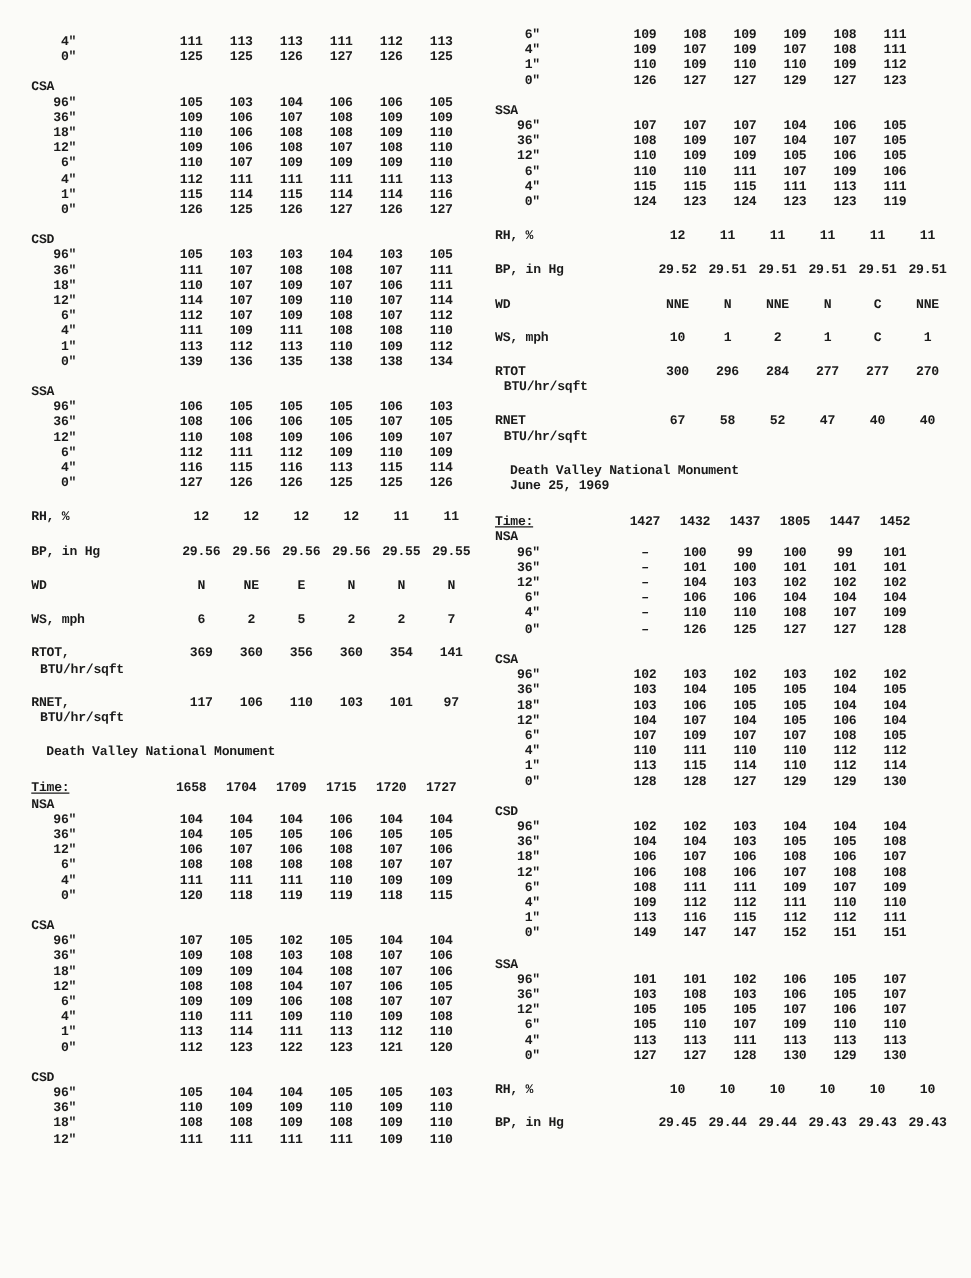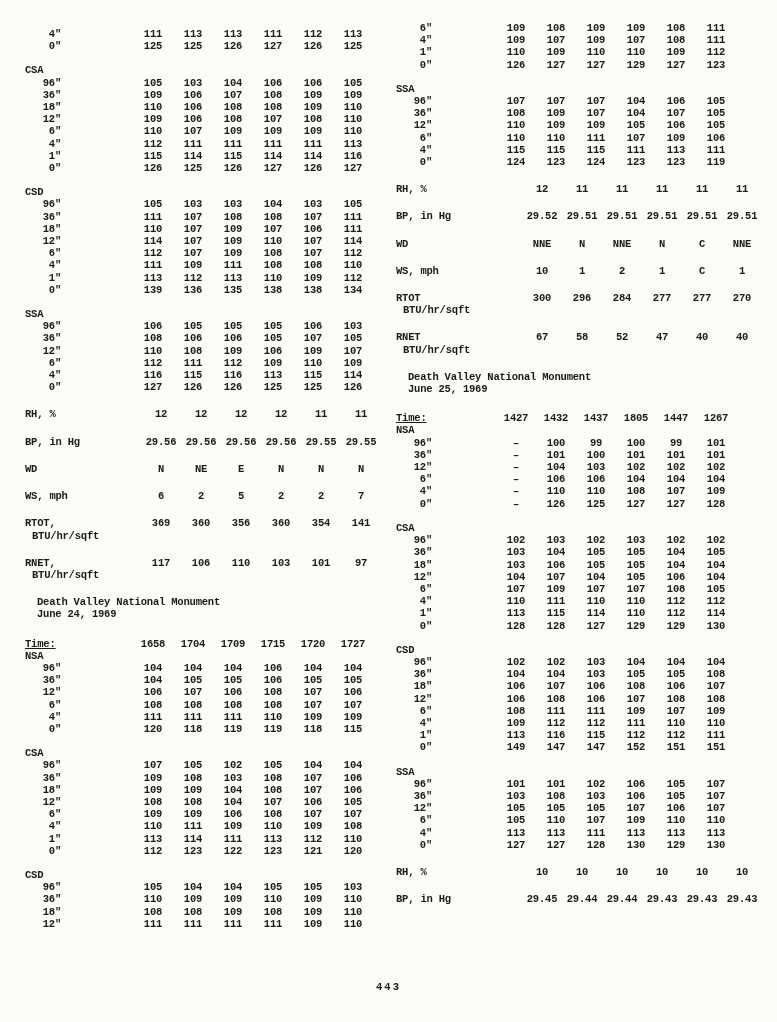--- a/index.html
+++ b/index.html
@@ -390,21 +390,20 @@
           <span class="v">117</span>
           <span class="v">106</span>
           <span class="v">110</span>
           <span class="v">103</span>
           <span class="v">101</span>
           <span class="v">97</span>
         </span>
       </div>
       <div class="title-block">
         <div class="title-line">Death Valley National Monument</div>
-        <div class="title-line">June 24, 1969</div>
       </div>
       <div class="row time-row">
         <span class="lbl">Time:</span>
         <span class="vals">
           <span class="v time-v">1658</span>
           <span class="v time-v">1704</span>
           <span class="v time-v">1709</span>
           <span class="v time-v">1715</span>
           <span class="v time-v">1720</span>
           <span class="v time-v">1727</span>
@@ -805,21 +804,21 @@
         <div class="title-line">June 25, 1969</div>
       </div>
       <div class="row time-row">
         <span class="lbl">Time:</span>
         <span class="vals">
           <span class="v time-v">1427</span>
           <span class="v time-v">1432</span>
           <span class="v time-v">1437</span>
           <span class="v time-v">1805</span>
           <span class="v time-v">1447</span>
-          <span class="v time-v">1267</span>
+          <span class="v time-v">1452</span>
         </span>
       </div>
       <div class="section tight">
         <div class="sec-name">NSA</div>
         <div class="row">
           <span class="lbl depth">96"</span>
           <span class="vals">
             <span class="v">–</span>
             <span class="v">100</span>
             <span class="v">99</span>
@@ -1151,14 +1150,13 @@
         <span class="vals">
           <span class="v">29.45</span>
           <span class="v">29.44</span>
           <span class="v">29.44</span>
           <span class="v">29.43</span>
           <span class="v">29.43</span>
           <span class="v">29.43</span>
         </span>
       </div>
     </div>
-  <div class="page-number">443</div>
 </div>
 
 </body></html>

